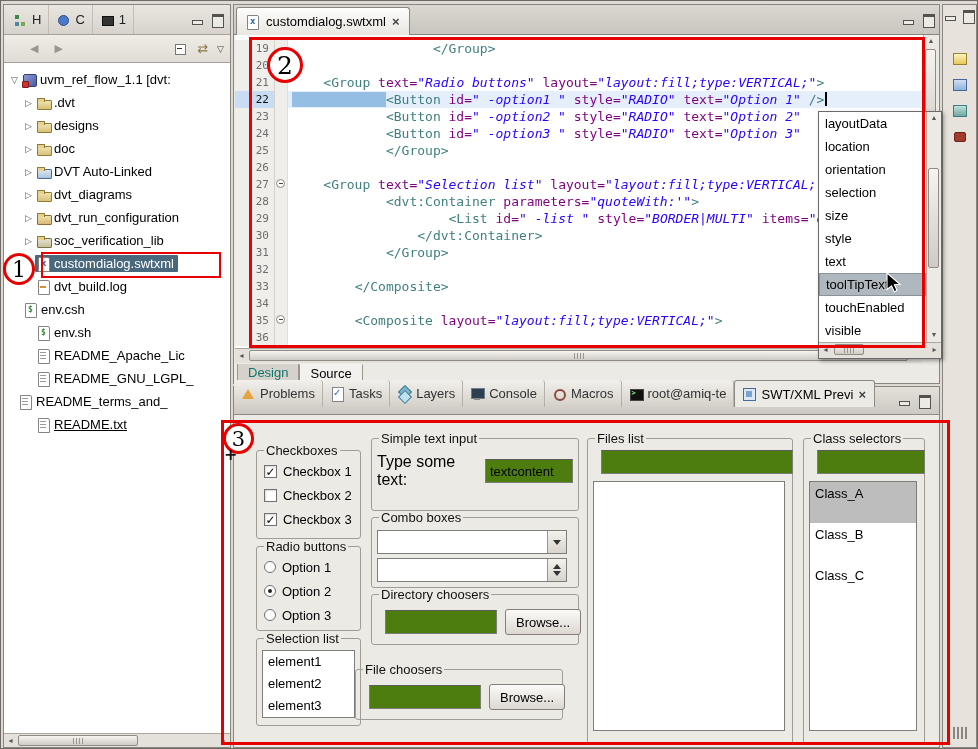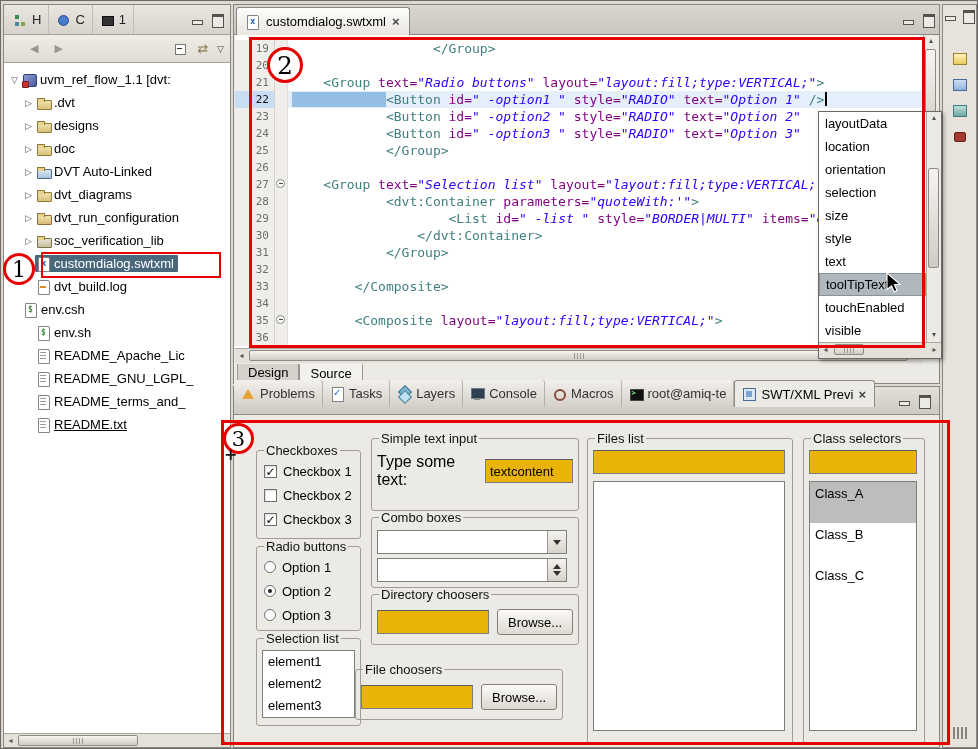--- a/index.html
+++ b/index.html
@@ -86,21 +86,21 @@
   .sg-a{color:#7f007f;}
   .sg-v{color:#2a00ff;font-style:italic;}
   .sg-s{background:#94bee4;}
   .caret{display:inline-block;width:2px;height:14px;background:#000;vertical-align:-2px;margin-left:1px;}
   .vscroll{position:absolute;right:0;top:0;bottom:0;width:15px;background:#eceae5;border-left:1px solid #b0ada7;}
   .vscroll .sb-arr{width:100%;height:13px;line-height:12px;}
   .vscroll .sb-arr.bottom{bottom:0;top:auto;}
   .sb-thumb.v{left:1px;width:11px;}
   .ed-hscroll{position:absolute;left:1px;right:17px;top:343px;height:15px;background:#e4e1da;border-top:1px solid #aaa79f;}
   .mode-tabs{position:absolute;left:3px;top:359px;height:21px;display:flex;font-size:13px;}
-  .mode-tab{padding:1px 10px 2px;border:1px solid #9a968f;border-top:none;background:#d6d2cb;color:#000000;}
+  .mode-tab{padding:1px 10px 2px;border:1px solid #9a968f;border-top:none;background:#d6d2cb;color:#0f766e;}
   .mode-tab.active{background:#f3f1ed;border-top:1px solid #f3f1ed;color:#000;}
 
   
   .assist{position:absolute;left:817px;top:110px;width:124px;height:248px;background:#fff;border:1px solid #6a6a6a;box-shadow:2px 2px 4px rgba(0,0,0,.35);z-index:50;}
   .assist-list{position:absolute;left:0;top:0;width:107px;height:230px;overflow:hidden;}
   .assist-item{height:23px;line-height:23px;padding-left:6px;font-size:13px;white-space:nowrap;}
   .assist-item.sel{background:#b0b8bf;border:1px solid #8a929a;line-height:21px;}
   .assist-vscroll{position:absolute;right:0;top:0;width:15px;height:230px;background:#eceae5;border-left:1px solid #b0ada7;}
   .assist-vscroll .sb-arr{width:100%;height:13px;line-height:12px;}
   .assist-vscroll .sb-arr.bottom{bottom:0;top:auto;}
@@ -141,21 +141,21 @@
   .g-class{left:568px;top:16px;width:122px;height:314px;}
   .ctl-row{display:flex;align-items:center;gap:6px;height:24px;padding-left:2px;font-size:13px;}
   .cbx{width:13px;height:13px;border:1px solid #6f6f6f;background:#fff;box-shadow:inset 1px 1px 2px rgba(0,0,0,.15);font:bold 12px/12px "DejaVu Sans",sans-serif;text-align:center;color:#000;flex:none;}
   .rdo{width:12px;height:12px;border:1px solid #6f6f6f;border-radius:50%;background:#fff;position:relative;flex:none;}
   .rdo.on::after{content:"";position:absolute;left:3px;top:3px;width:4px;height:4px;border-radius:50%;background:#222;}
   .plist{background:#fff;border:1px solid #7d7d79;overflow:hidden;}
   .plist .li{height:41px;line-height:23px;padding-left:5px;font-size:13px;white-space:nowrap;}
   .plist .li.sel{background:#bdbdbd;}
   .g-sel .plist{height:68px;margin-top:3px;}
   .g-sel .li{height:22px;line-height:22px;}
-  .pinput{height:24px;border:1px solid #7d7d79;border-top-color:#5c5c58;background:#eab308;font:13px "Liberation Sans",sans-serif;padding:4px 4px;outline:none;}
+  .pinput{height:24px;border:1px solid #7d7d79;border-top-color:#5c5c58;background:#4d7c0f;font:13px "Liberation Sans",sans-serif;padding:4px 4px;outline:none;margin-left:8px;}
   .pbtn{height:26px;padding:0 10px;border:1px solid #837f78;border-radius:3px;background:linear-gradient(#fbfaf8,#dcd8d1);font:13px "Liberation Sans",sans-serif;}
   .prow{display:flex;align-items:center;gap:8px;margin-top:6px;}
   .combo{display:flex;height:24px;border:1px solid #7d7d79;background:#fff;width:190px;margin:4px 0;}
   .combo-field{flex:1;}
   .combo-btn{width:19px;background:linear-gradient(#f4f2ee,#d8d4cd);border-left:1px solid #9a968f;display:flex;flex-direction:column;align-items:center;justify-content:center;gap:2px;}
   .tri-down{width:0;height:0;border-left:4px solid transparent;border-right:4px solid transparent;border-top:5px solid #333;}
   .tri-up{width:0;height:0;border-left:4px solid transparent;border-right:4px solid transparent;border-bottom:5px solid #333;}
   .g-files .pinput,.g-class .pinput{display:block;margin-top:3px;}
   .g-files .plist{width:192px;height:250px;margin-top:7px;}
   .g-class .plist{width:108px;height:250px;margin-top:7px;}
@@ -309,21 +309,21 @@
             <span class="tree-label">README_Apache_Lic</span>
           </span>
         </div>
         <div class="tree-row" style="padding-left: 18px;">
           <span class="tree-arrow"></span>
           <span class="tree-sel">
             <span class="ticon text-file-icon"></span>
             <span class="tree-label">README_GNU_LGPL_</span>
           </span>
         </div>
-        <div class="tree-row" style="padding-left: 18px;">
+        <div class="tree-row" style="">
           <span class="tree-arrow"></span>
           <span class="tree-sel">
             <span class="ticon text-file-icon"></span>
             <span class="tree-label">README_terms_and_</span>
           </span>
         </div>
         <div class="tree-row" style="padding-left: 18px; text-decoration: underline;">
           <span class="tree-arrow"></span>
           <span class="tree-sel">
             <span class="ticon text-file-icon"></span>

